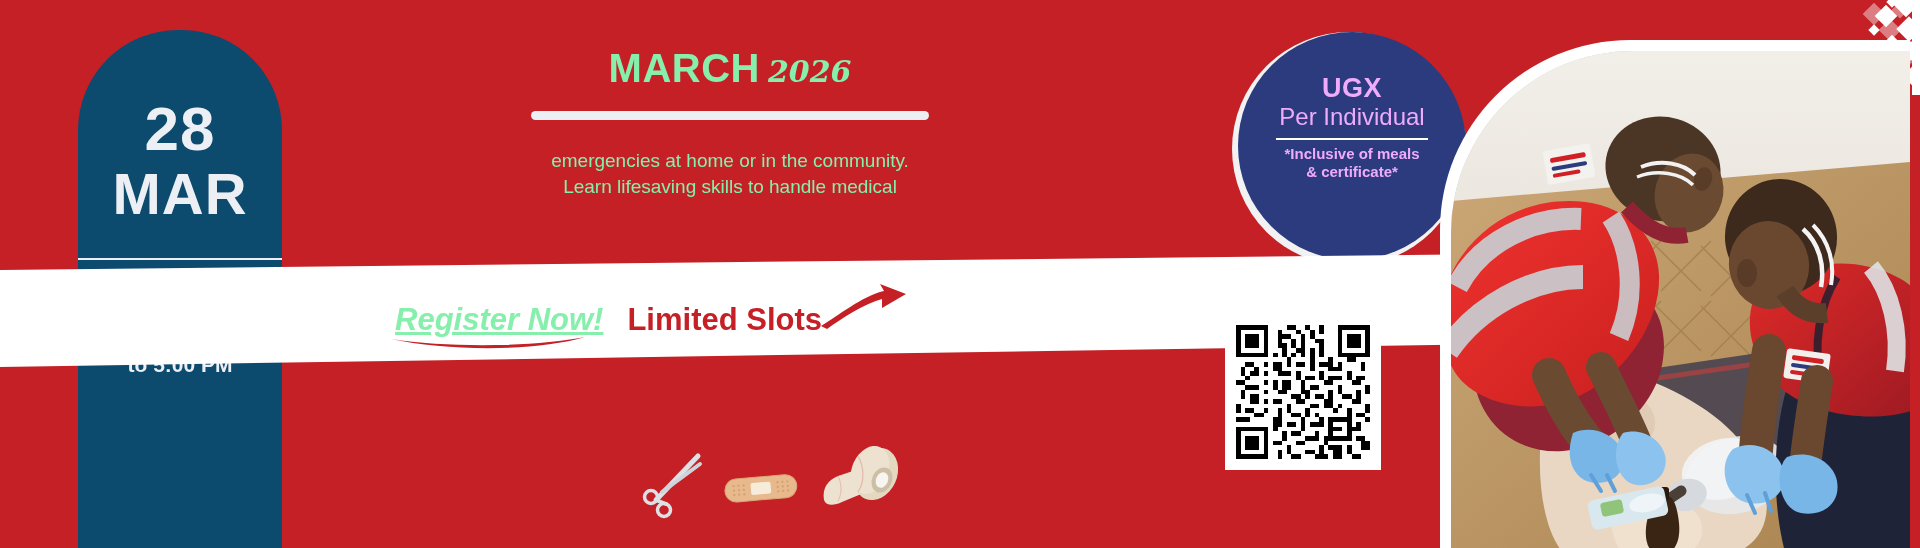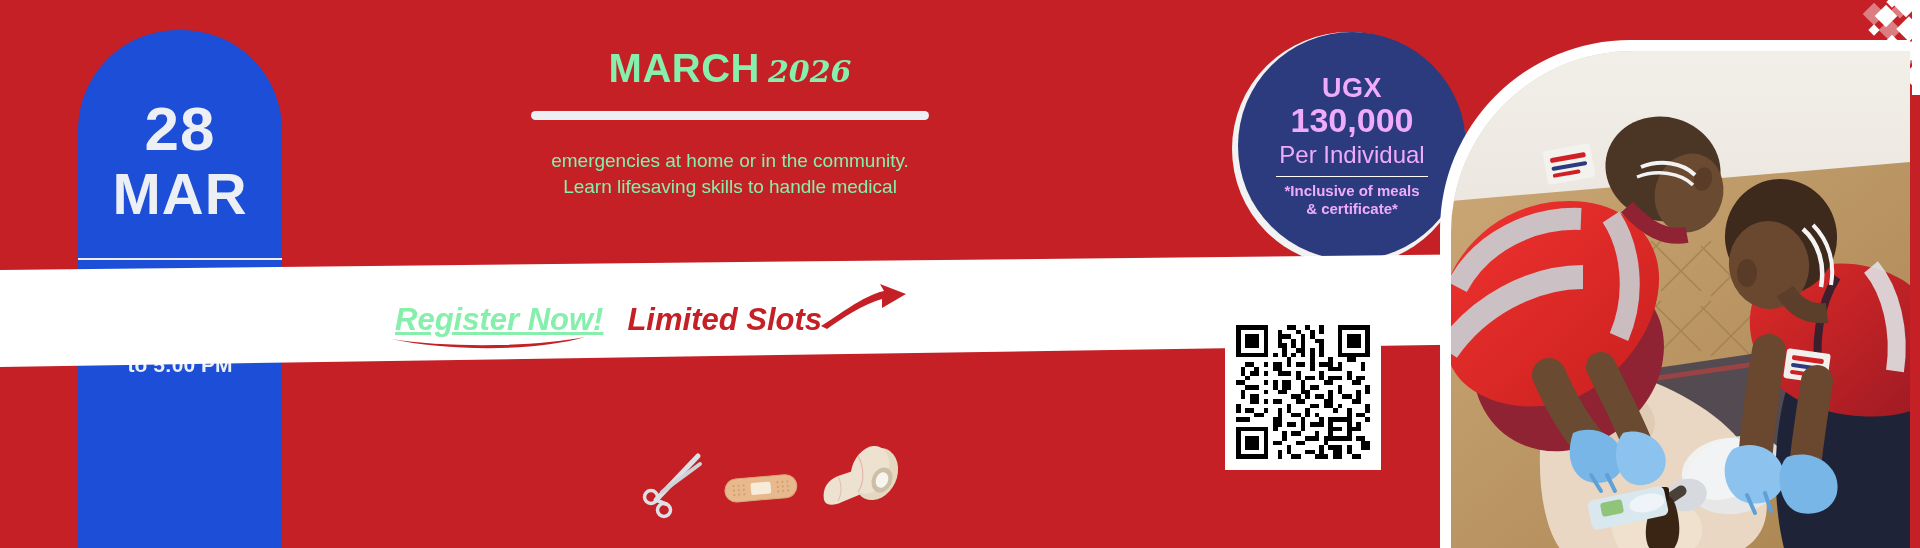--- a/index.html
+++ b/index.html
@@ -28,21 +28,21 @@
     pointer-events: none;
   }
 
   
   .date-badge {
     position: absolute;
     left: 78px;
     top: 30px;
     width: 204px;
     height: 518px;
-    background: #1d4ed8;
+    background: #0c4a6e;
     border-radius: 100px 100px 0 0;
     color: #eceff3;
     text-align: center;
   }
   .date-day {
     font-size: 62px;
     font-weight: 700;
     letter-spacing: 1px;
     margin-top: 68px;
     line-height: 1;
@@ -201,21 +201,20 @@
     font-weight: 700;
     font-style: italic;
     color: #86efac;
     letter-spacing: 0px;
     white-space: nowrap;
     text-decoration: underline;
   }
   .cta-limited {
     font-size: 31px;
     font-weight: 700;
-    font-style: italic;
     color: #c42026;
     letter-spacing: 0px;
     white-space: nowrap;
   }
   .cta-arrow {
     position: absolute;
     left: 818px;
     top: 282px;
     width: 90px;
     height: 48px;
@@ -315,21 +314,20 @@
     <div class="h-sub">
       <div>emergencies at home or in the community.</div>
       <div>Learn lifesaving skills to handle medical</div>
     </div>
   </div>
 
   <div class="price-wrap">
     <div class="price-ring"></div>
     <div class="price-circle">
       <div class="price-ugx">UGX</div>
-      <div class="price-amount">130,000</div>
       <div class="price-per">Per Individual</div>
       <div class="price-rule"></div>
       <div class="price-note">
         <div>*Inclusive of meals</div>
         <div>&amp; certificate*</div>
       </div>
     </div>
   </div>
 
   <div class="cta-band">

